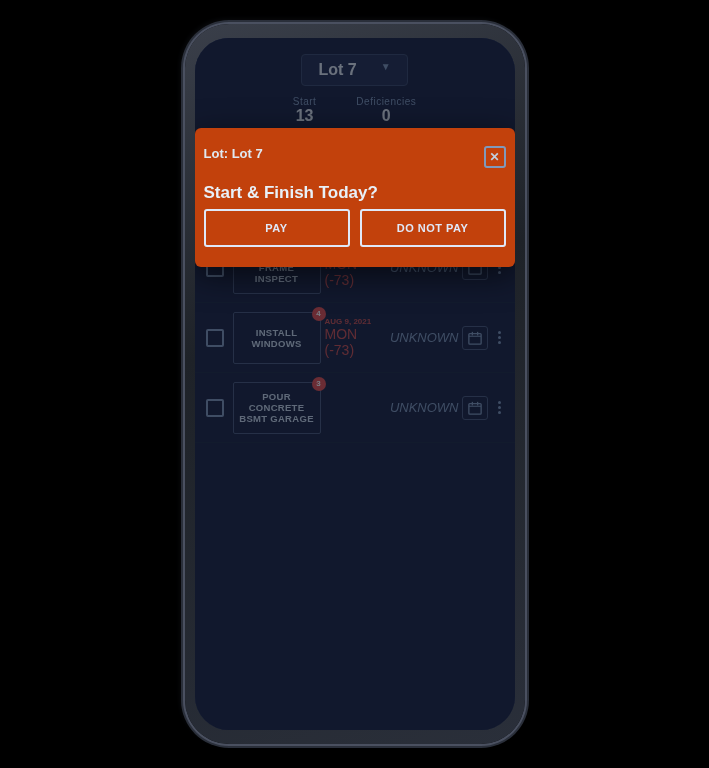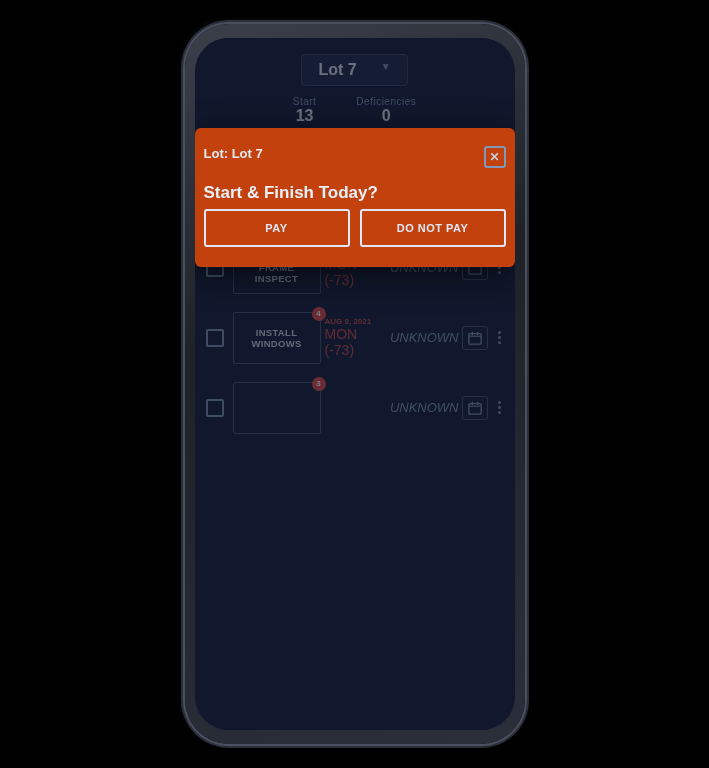--- a/index.html
+++ b/index.html
@@ -478,20 +478,21 @@
             <div class="dot"></div>
             <div class="dot"></div>
           </div>
         </div>
 
         <div class="task-row">
           <div class="checkbox-wrap">
             <div class="checkbox"></div>
           </div>
           <div class="task-name-box" style="position:relative;">
+            <span class="task-name-text">POUR CONCRETE BSMT GARAGE</span>
             <span class="task-badge">3</span>
           </div>
           <div class="task-date">
             <div class="task-date-line1"></div>
           </div>
           <div class="task-status">UNKNOWN</div>
           <div class="task-calendar">
             <svg class="calendar-icon-svg" viewBox="0 0 16 16">
               <rect x="1" y="3" width="14" height="12" rx="1" fill="none" stroke="#8099bb" stroke-width="1.5"></rect>
               <line x1="1" y1="6" x2="15" y2="6" stroke="#8099bb" stroke-width="1.2"></line>

